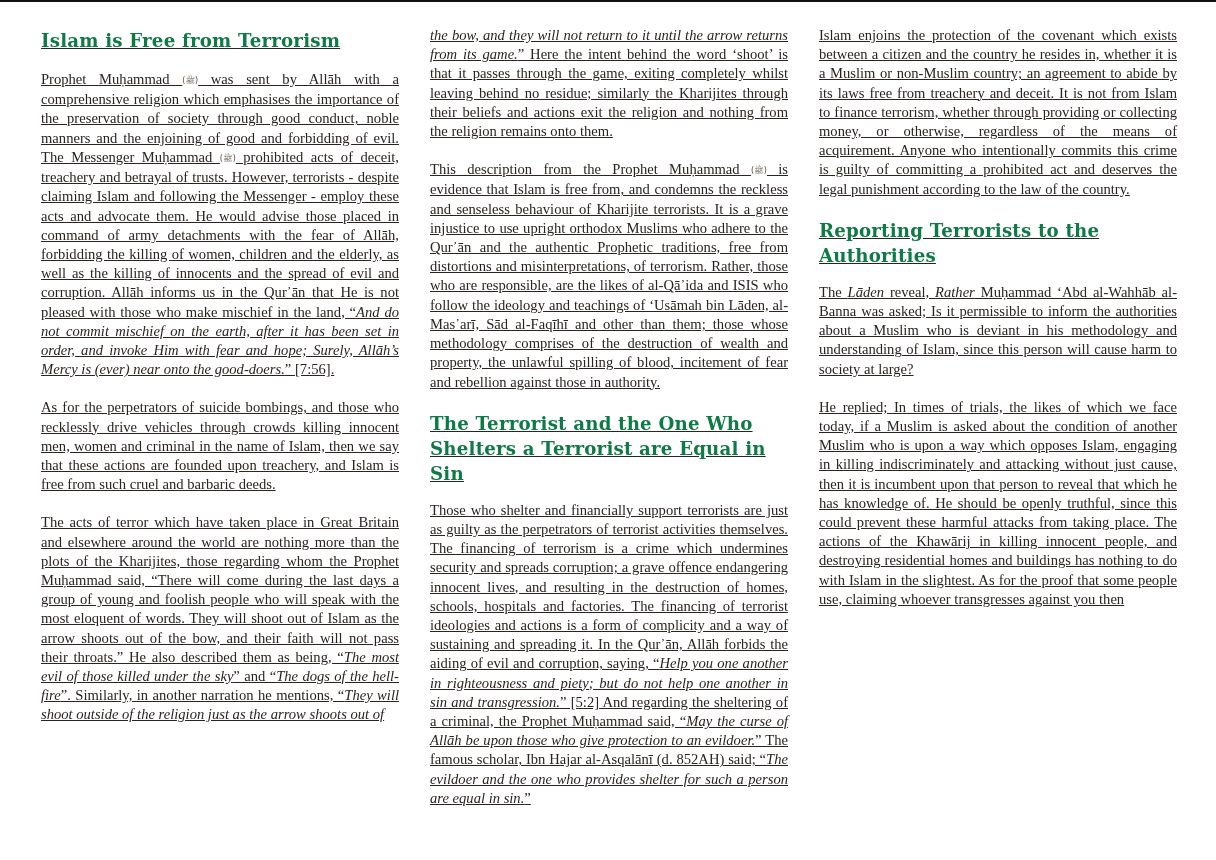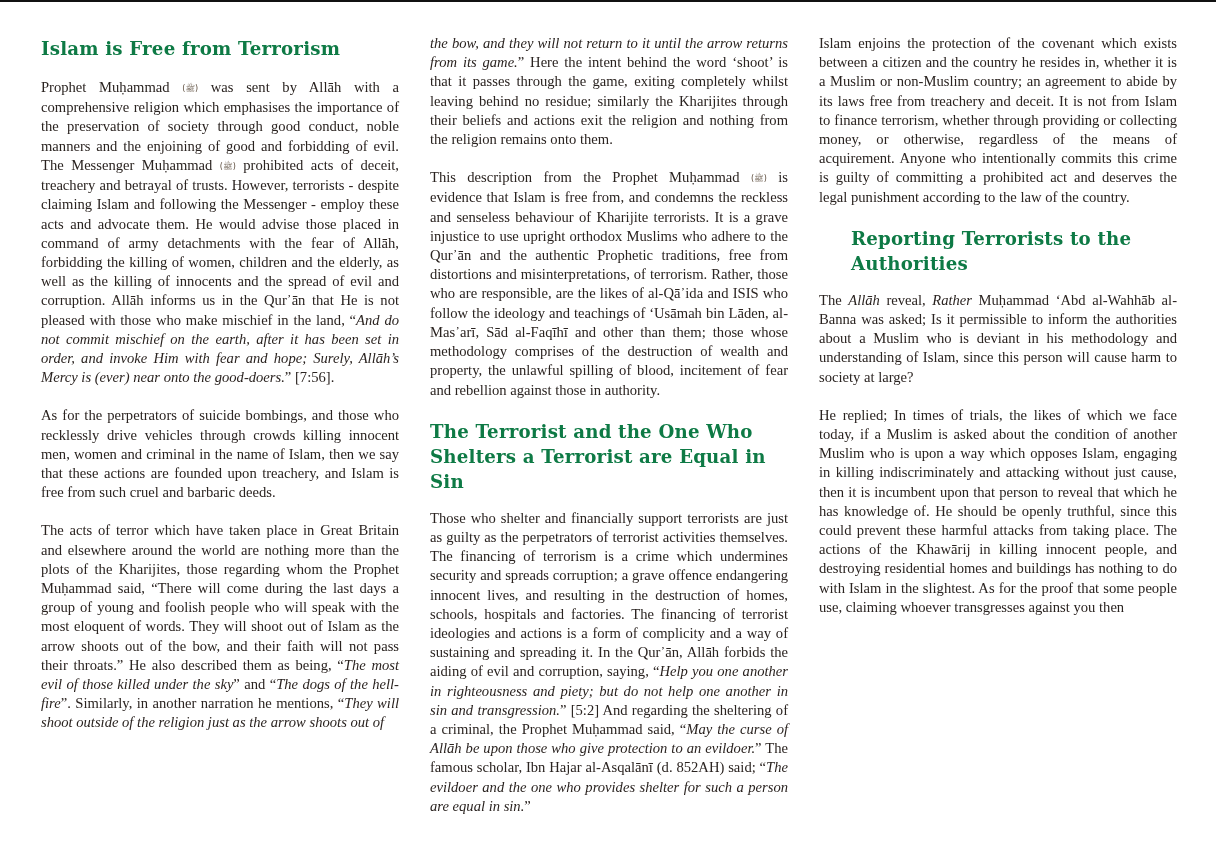--- a/index.html
+++ b/index.html
@@ -3,37 +3,38 @@
   <meta charset="utf-8">
   <style>
     html, body { margin: 0; padding: 0; background: #ffffff; }
     body {
       width: 1216px; height: 860px; overflow: hidden; position: relative;
       font-family: "DejaVu Serif", "Liberation Serif", serif;
       color: #2a2320;
     }
     .top-rule { position: absolute; left: 0; top: 0; width: 1216px; height: 2px; background: #111; }
     .col {
-      position: absolute; top: 34px; width: 358px;
+      position: absolute; top: 26px; width: 358px;
       font-family: "Liberation Serif", "DejaVu Serif", serif;
       font-size: 14.6px; line-height: 19.2px; text-align: justify;
       hyphens: manual;
+      text-decoration: underline;
     }
     .col1 { left: 41px; }
     .col2 { left: 430px; }
     .col3 { left: 819px; }
     .col p { margin: 0 0 19px 0; }
     h2 {
       font-family: "DejaVu Serif", "Liberation Serif", serif;
       color: #0e7a45; font-weight: bold; font-size: 18.2px; line-height: 25px;
       margin: 0 0 15px 0; text-align: left; letter-spacing: 0.2px;
     }
     .col1 h2 { margin-top: 2px; margin-bottom: 17px; }
     .col2 h2 { margin-top: 8px; }
-    .col3 h2 { margin-top: 4px; margin-left: 32px; }
+    .col3 h2 { margin-top: 4px; }
     em { font-style: italic; }
     .honorific {
       display: inline-block; font-size: 8px; color: #5a4a3a; vertical-align: middle;
       font-family: "DejaVu Sans", sans-serif; letter-spacing: -0.5px;
     }
   </style>
 </head>
 <body>
 
 <div class="top-rule"></div>
@@ -48,15 +49,15 @@
 <div class="col col2">
   <p><em>the bow, and they will not return to it until the arrow returns from its game.</em><span>” Here the intent behind the word ‘shoot’ is that it passes through the game, exiting completely whilst leaving behind no residue; similarly the Kharijites through their beliefs and actions exit the religion and nothing from the religion remains onto them.</span></p>
   <p><span>This description from the Prophet Muḥammad </span><span class="honorific">(ﷺ)</span><span> is evidence that Islam is free from, and condemns the reckless and senseless behaviour of Kharijite terrorists. It is a grave injustice to use upright orthodox Muslims who adhere to the Qur᾽ān and the authentic Prophetic traditions, free from distortions and misinterpretations, of terrorism. Rather, those who are responsible, are the likes of al-Qā᾽ida and ISIS who follow the ideology and teachings of ‘Usāmah bin Lāden, al-Mas᾽arī, Sād al-Faqīhī and other than them; those whose methodology comprises of the destruction of wealth and property, the unlawful spilling of blood, incitement of fear and rebellion against those in authority.</span></p>
   <h2>The Terrorist and the One Who Shelters a Terrorist are Equal in Sin</h2>
   <p><span>Those who shelter and financially support terrorists are just as guilty as the perpetrators of terrorist activities themselves. The financing of terrorism is a crime which undermines security and spreads corruption; a grave offence endangering innocent lives, and resulting in the destruction of homes, schools, hospitals and factories.  The financing of terrorist ideologies and actions is a form of complicity and a way of sustaining and spreading it. In the Qur᾽ān, Allāh forbids the aiding of evil and corruption, saying, “</span><em>Help you one another in righteousness and piety; but do not help one another in sin and transgression.</em><span>” [5:2] And regarding the sheltering of a criminal, the Prophet Muḥammad said, “</span><em>May the curse of Allāh be upon those who give protection to an evildoer.</em><span>” The famous scholar, Ibn Hajar al-Asqalānī (d. 852AH) said; “</span><em>The evildoer and the one who provides shelter for such a person are equal in sin.</em><span>”</span></p>
 </div>
 
 <div class="col col3">
   <p>Islam enjoins the protection of the covenant which exists between a citizen and the country he resides in, whether it is a Muslim or non-Muslim country; an agreement to abide by its laws free from treachery and deceit.  It is not from Islam to finance terrorism, whether through providing or collecting money, or otherwise, regardless of the means of acquirement. Anyone who intentionally commits this crime is guilty of committing a prohibited act and deserves the legal punishment according to the law of the country.</p>
   <h2>Reporting Terrorists to the Authorities</h2>
-  <p><span>The </span><em>Allāh</em><span> reveal, </span><em>Rather</em><span> Muḥammad ‘Abd al-Wahhāb al-Banna was asked; Is it permissible to inform the authorities about a Muslim who is deviant in his methodology and understanding of Islam, since this person will cause harm to society at large?</span></p>
+  <p><span>The </span><em>Lāden</em><span> reveal, </span><em>Rather</em><span> Muḥammad ‘Abd al-Wahhāb al-Banna was asked; Is it permissible to inform the authorities about a Muslim who is deviant in his methodology and understanding of Islam, since this person will cause harm to society at large?</span></p>
   <p style="text-align: justify; text-align-last: left;">He replied; In times of trials, the likes of which we face today, if a Muslim is asked about the condition of another Muslim who is upon a way which opposes Islam, engaging in killing indiscriminately and attacking without just cause, then it is incumbent upon that person to reveal that which he has knowledge of. He should be openly truthful, since this could prevent these harmful attacks from taking place. The actions of the Khawārij in killing innocent people, and destroying residential homes and buildings has nothing to do with Islam in the slightest. As for the proof that some people use, claiming whoever transgresses against you then</p>
 </div>
 
 </body></html>

